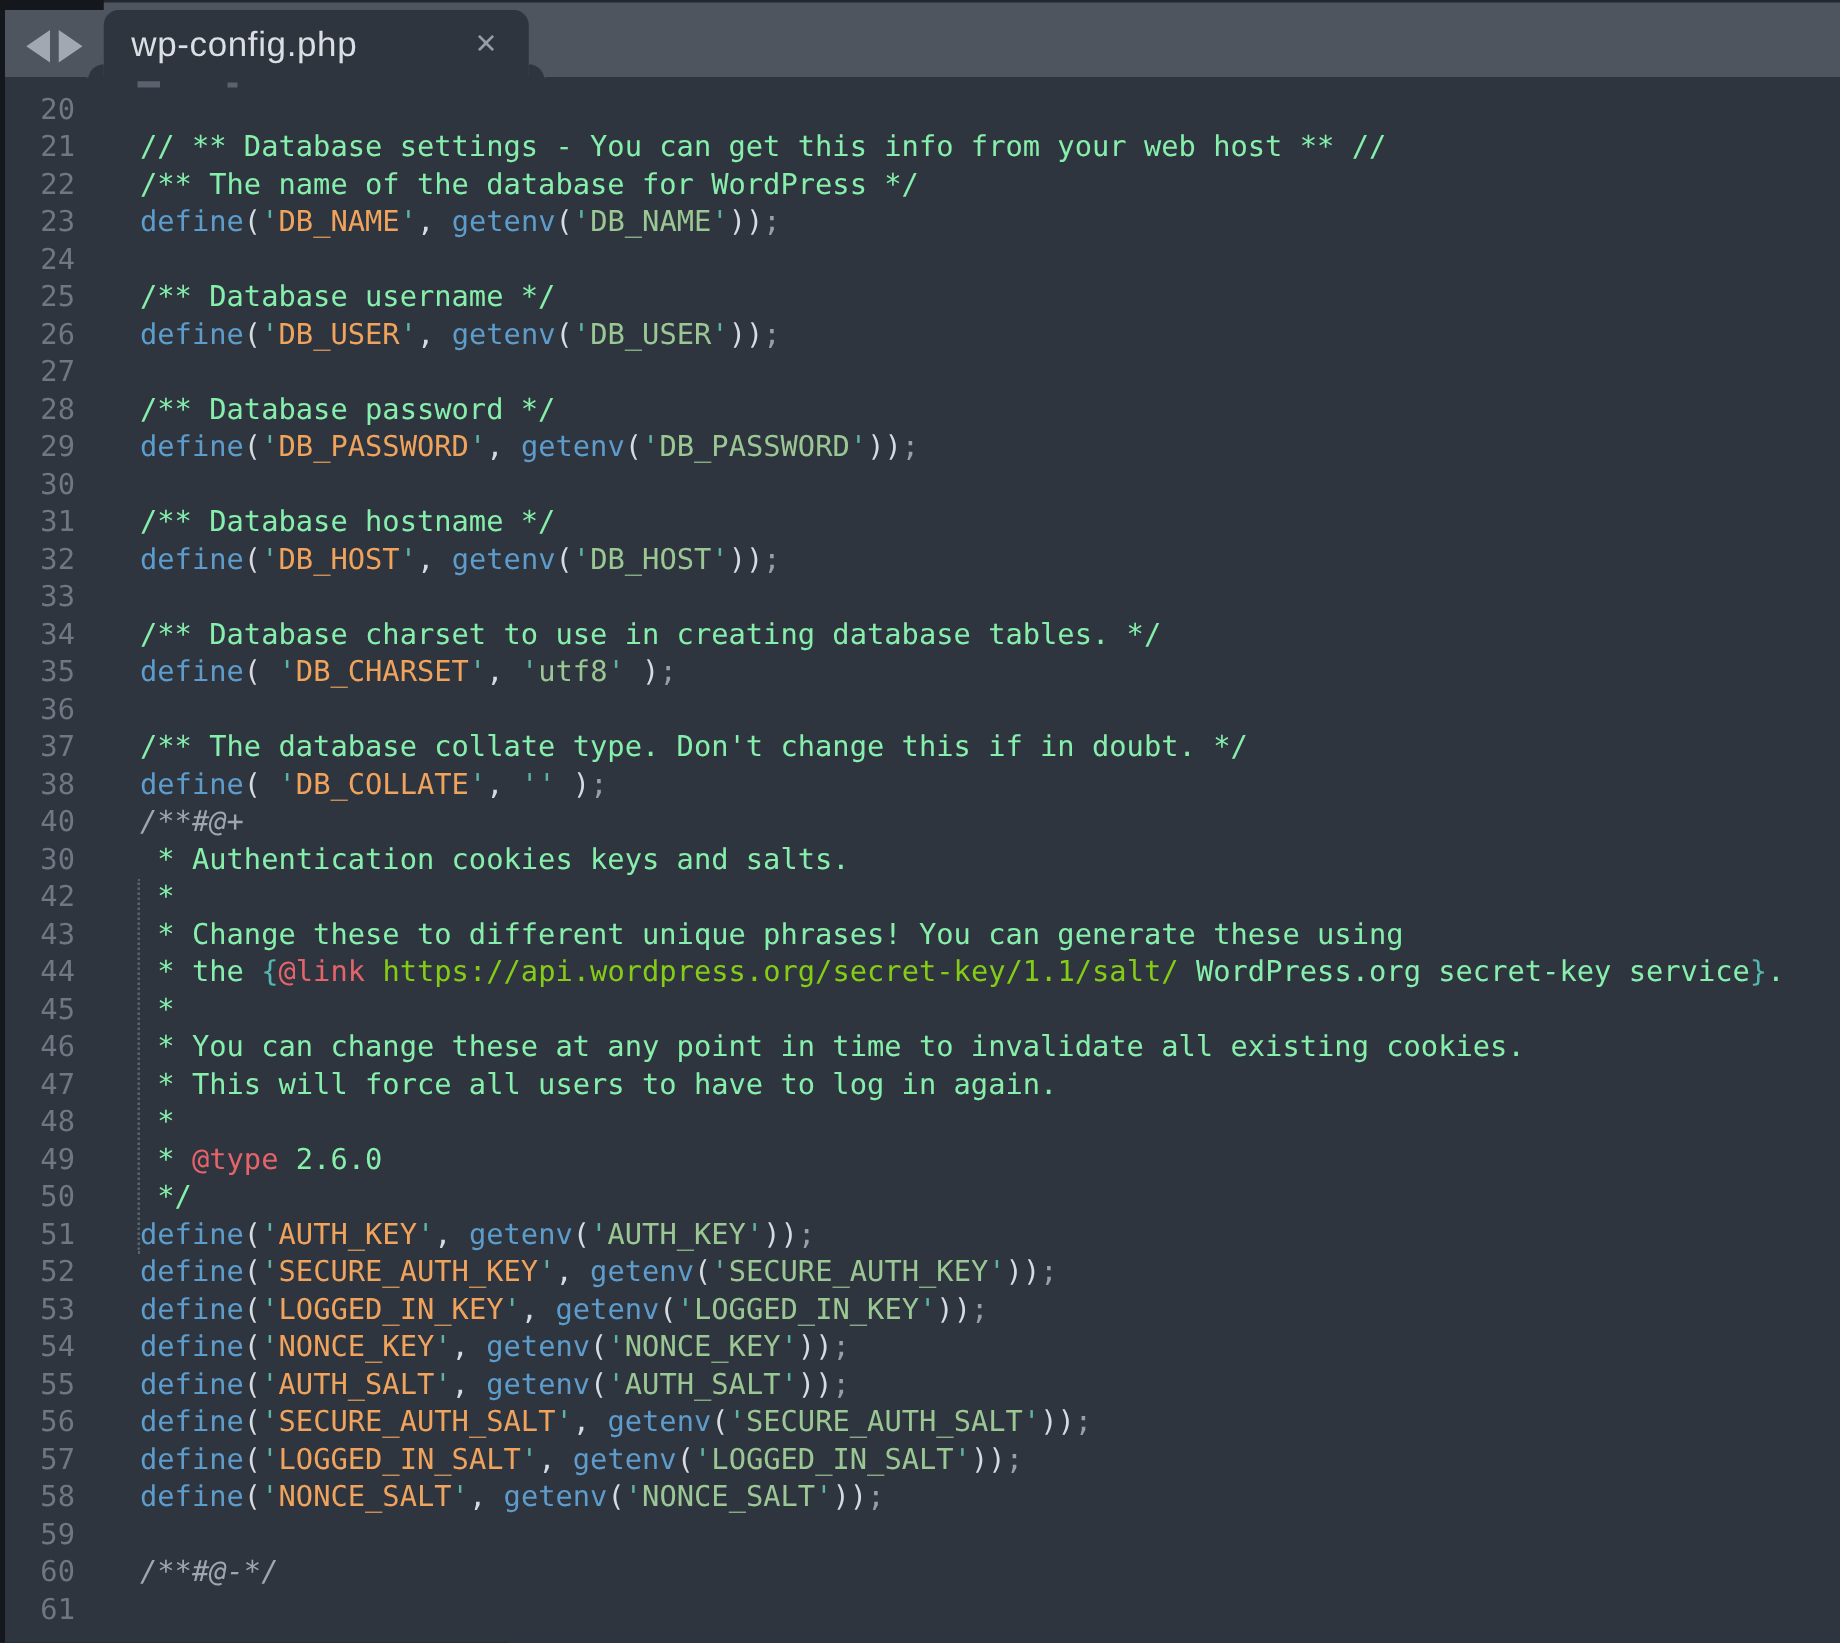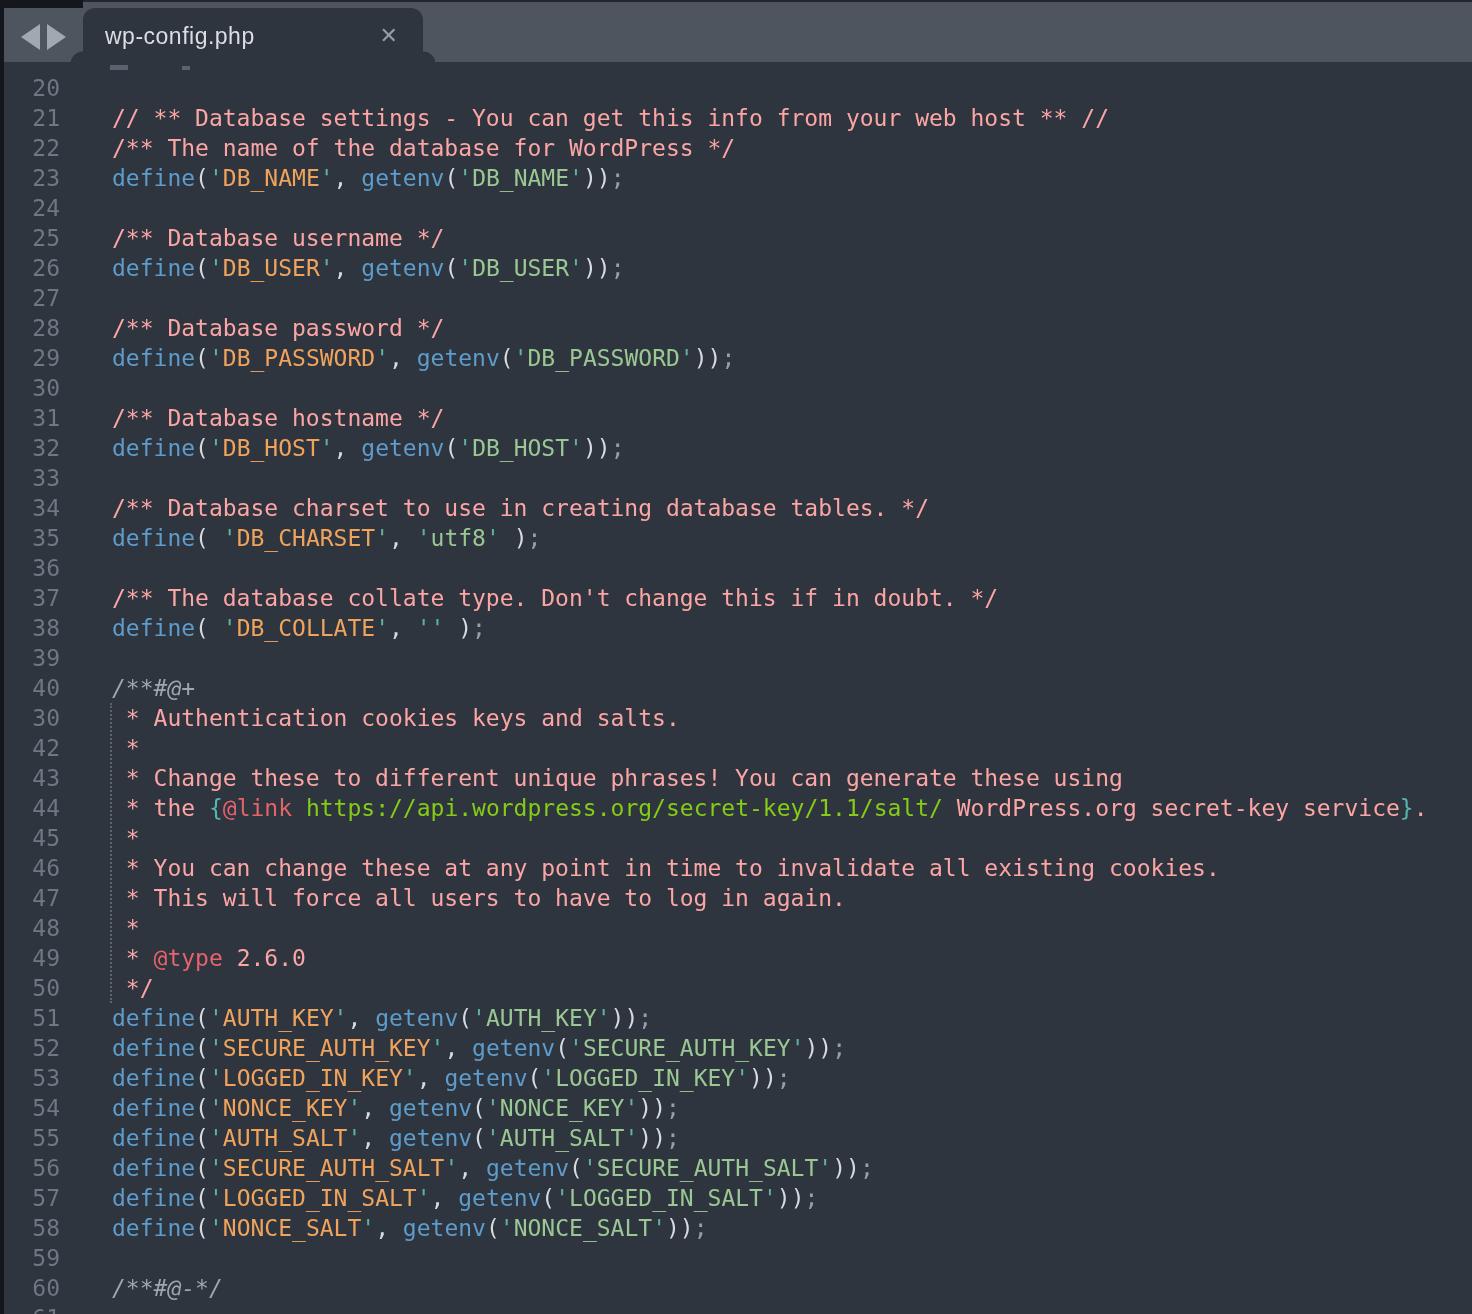--- a/index.html
+++ b/index.html
@@ -23,40 +23,40 @@
   .tri{width:0;height:0;border-top:13px solid transparent;border-bottom:13px solid transparent;cursor:pointer;}
   .tri-left{border-right:19px solid #a2a8b1;}
   .tri-right{border-left:19px solid #a2a8b1;}
   .tab{
     position:absolute;left:83px;top:6px;width:340px;height:56px;
     background:#2e353e;border-radius:12px 12px 0 0;
     display:flex;align-items:center;
   }
   .tab-title{
     padding-left:22px;color:#dbdfe4;
-    font-family:"Liberation Sans", sans-serif;font-size:23px;letter-spacing:.5px;
+    font-family:"Liberation Sans", sans-serif;font-size:28px;letter-spacing:.5px;
   }
   .tab-close{
     position:absolute;right:25px;top:50%;transform:translateY(-50%);
     color:#969da7;font-size:22px;font-weight:bold;cursor:pointer;
     font-family:"DejaVu Sans", sans-serif;line-height:1;
   }
   .inv-corner{position:absolute;top:48px;width:14px;height:14px;}
   .inv-l{left:69px;background:radial-gradient(circle 14px at 100% 100%, #2e353e 0 12px, #4e555e 13px);}
   .inv-r{left:423px;background:radial-gradient(circle 14px at 0% 100%, #2e353e 0 12px, #4e555e 13px);}
   
   .editor{
     position:absolute;left:0;top:62px;width:1472px;height:1252px;
     background:#2e353e;overflow:hidden;
   }
   .lines{padding-top:11px;}
   .row{display:flex;height:30px;line-height:30px;font-size:23px;white-space:pre;}
   .gutter{width:60px;text-align:right;color:#6e7782;flex:none;}
   .code{margin-left:52px;}
-  .s-cm {color:#fca5a5;}
+  .s-cm {color:#86efac;}
   .s-cmi{color:#9ea6b0;font-style:italic;}
   .s-kw {color:#5e9ccc;}
   .s-pn {color:#d6dbe2;}
   .s-sc {color:#97a0aa;}
   .s-q  {color:#5fb3a3;}
   .s-so {color:#efa35c;}
   .s-sg {color:#9ac793;}
   .s-br {color:#56b6b0;}
   .s-tg {color:#e5636b;}
   .s-lk {color:#84cc16;text-underline-offset:4px;}
@@ -104,21 +104,20 @@
       <div class="row"><span class="gutter">29</span><span class="code"><span class="s-kw">define</span><span class="s-pn">(</span><span class="s-q">'</span><span class="s-so">DB_PASSWORD</span><span class="s-q">'</span><span class="s-pn">, </span><span class="s-kw">getenv</span><span class="s-pn">(</span><span class="s-q">'</span><span class="s-sg">DB_PASSWORD</span><span class="s-q">'</span><span class="s-pn">))</span><span class="s-sc">;</span></span></div>
       <div class="row"><span class="gutter">30</span><span class="code"></span></div>
       <div class="row"><span class="gutter">31</span><span class="code"><span class="s-cm">/** Database hostname */</span></span></div>
       <div class="row"><span class="gutter">32</span><span class="code"><span class="s-kw">define</span><span class="s-pn">(</span><span class="s-q">'</span><span class="s-so">DB_HOST</span><span class="s-q">'</span><span class="s-pn">, </span><span class="s-kw">getenv</span><span class="s-pn">(</span><span class="s-q">'</span><span class="s-sg">DB_HOST</span><span class="s-q">'</span><span class="s-pn">))</span><span class="s-sc">;</span></span></div>
       <div class="row"><span class="gutter">33</span><span class="code"></span></div>
       <div class="row"><span class="gutter">34</span><span class="code"><span class="s-cm">/** Database charset to use in creating database tables. */</span></span></div>
       <div class="row"><span class="gutter">35</span><span class="code"><span class="s-kw">define</span><span class="s-pn">( </span><span class="s-q">'</span><span class="s-so">DB_CHARSET</span><span class="s-q">'</span><span class="s-pn">, </span><span class="s-q">'</span><span class="s-sg">utf8</span><span class="s-q">'</span><span class="s-pn"> )</span><span class="s-sc">;</span></span></div>
       <div class="row"><span class="gutter">36</span><span class="code"></span></div>
       <div class="row"><span class="gutter">37</span><span class="code"><span class="s-cm">/** The database collate type. Don't change this if in doubt. */</span></span></div>
       <div class="row"><span class="gutter">38</span><span class="code"><span class="s-kw">define</span><span class="s-pn">( </span><span class="s-q">'</span><span class="s-so">DB_COLLATE</span><span class="s-q">'</span><span class="s-pn">, </span><span class="s-q">''</span><span class="s-pn"> )</span><span class="s-sc">;</span></span></div>
-      <div class="row"><span class="gutter">39</span><span class="code"></span></div>
       <div class="row"><span class="gutter">40</span><span class="code"><span class="s-cmi">/**#@+</span></span></div>
       <div class="row"><span class="gutter">30</span><span class="code"><span class="s-cm"> * Authentication cookies keys and salts.</span></span></div>
       <div class="row"><span class="gutter">42</span><span class="code"><span class="s-cm"> *</span></span></div>
       <div class="row"><span class="gutter">43</span><span class="code"><span class="s-cm"> * Change these to different unique phrases! You can generate these using</span></span></div>
       <div class="row"><span class="gutter">44</span><span class="code"><span class="s-cm"> * the </span><span class="s-br">{</span><span class="s-tg">@link</span><span class="s-cm"> </span><span class="s-lk">https://api.wordpress.org/secret-key/1.1/salt/</span><span class="s-cm"> WordPress.org secret-key service</span><span class="s-br">}</span><span class="s-cm">.</span></span></div>
       <div class="row"><span class="gutter">45</span><span class="code"><span class="s-cm"> *</span></span></div>
       <div class="row"><span class="gutter">46</span><span class="code"><span class="s-cm"> * You can change these at any point in time to invalidate all existing cookies.</span></span></div>
       <div class="row"><span class="gutter">47</span><span class="code"><span class="s-cm"> * This will force all users to have to log in again.</span></span></div>
       <div class="row"><span class="gutter">48</span><span class="code"><span class="s-cm"> *</span></span></div>
       <div class="row"><span class="gutter">49</span><span class="code"><span class="s-cm"> * </span><span class="s-tg">@type</span><span class="s-cm"> 2.6.0</span></span></div>

